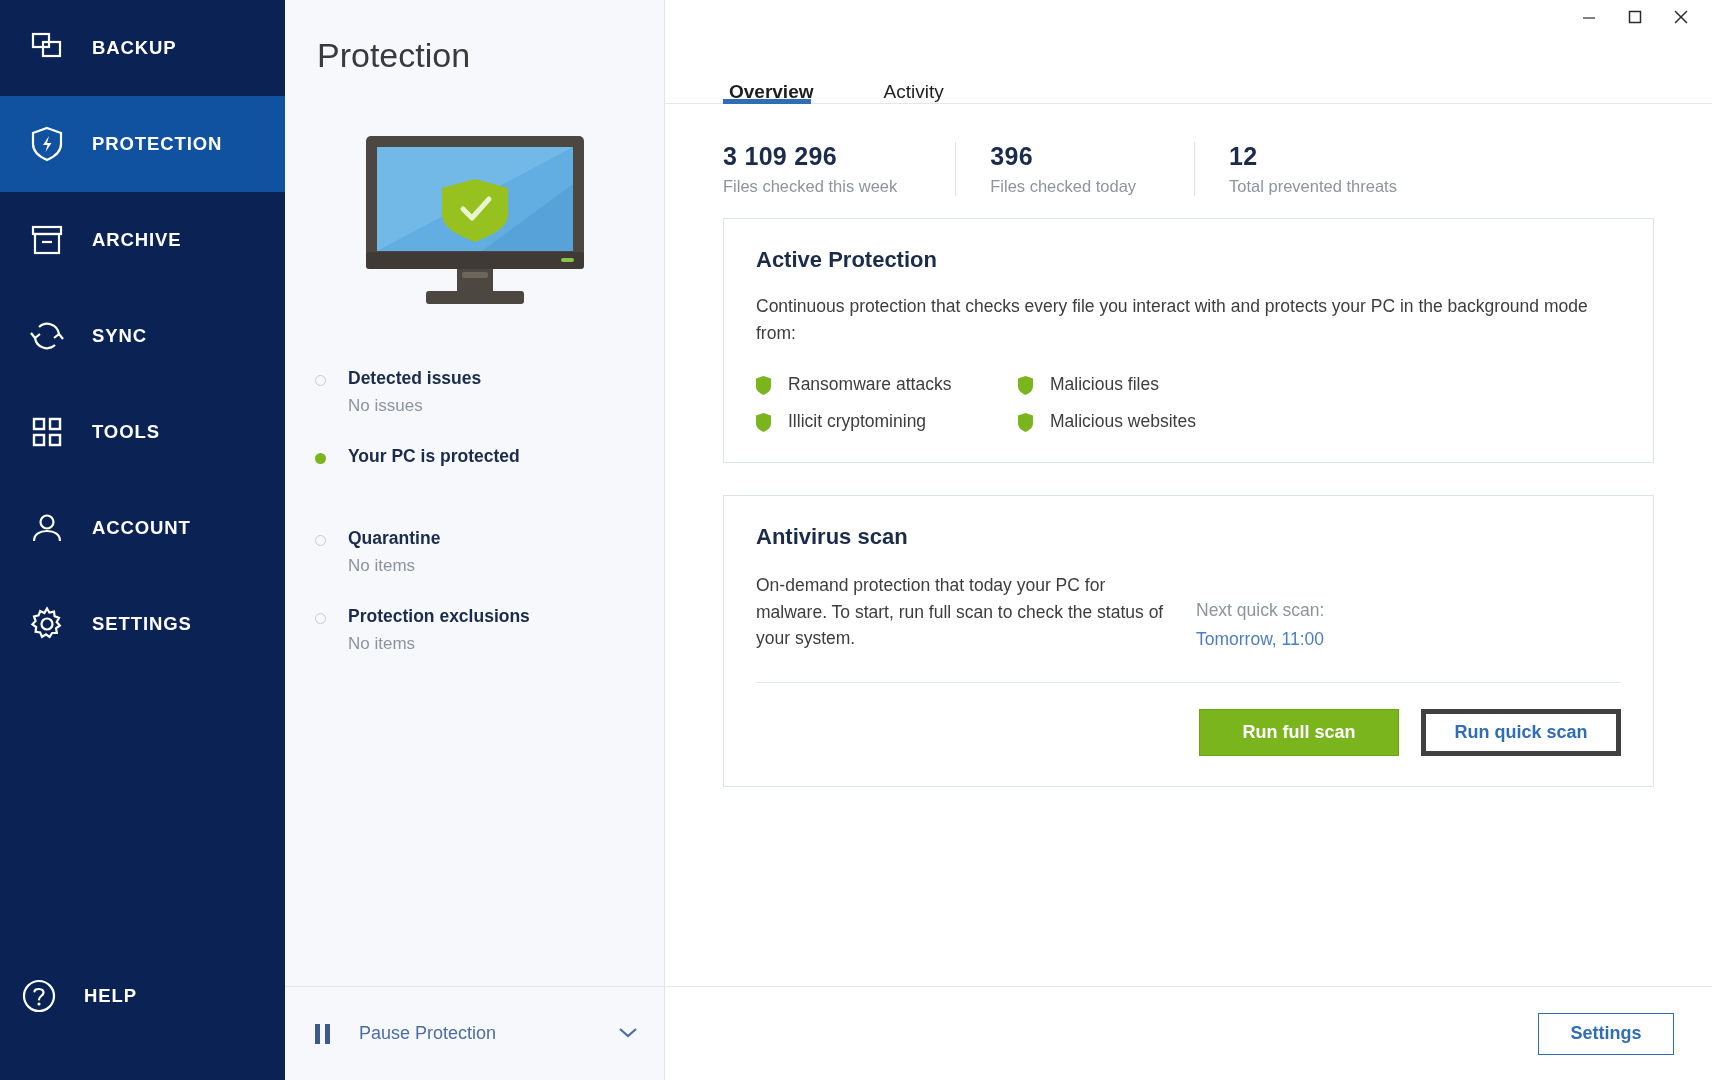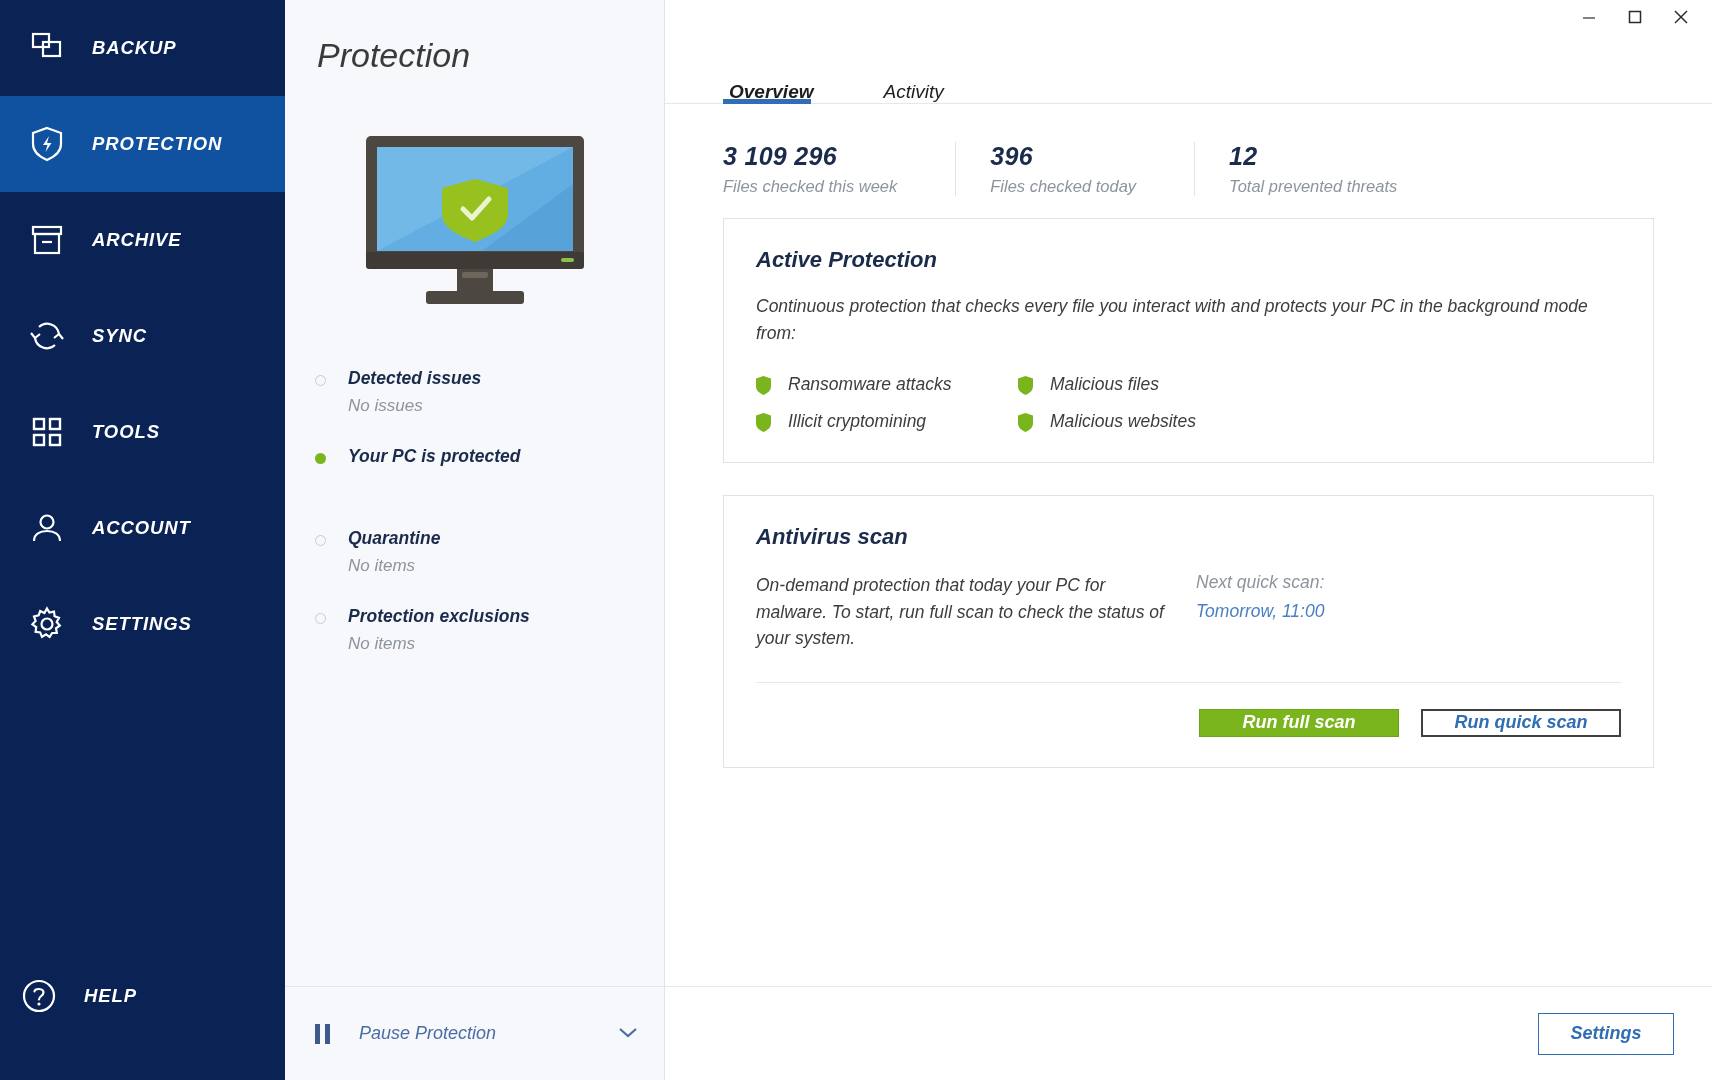--- a/index.html
+++ b/index.html
@@ -7,21 +7,20 @@
     width: 1712px; height: 1080px;
     font-family: "Liberation Sans", sans-serif;
     background: #ffffff;
     overflow: hidden;
   }
   .app {
     position: relative;
     width: 1712px; height: 1080px;
     display: flex;
     background: #22c55e;
-    font-style: italic;
   }
 
   
   .sidebar {
     width: 285px;
     flex: 0 0 285px;
     background: #0a2354;
     display: flex;
     flex-direction: column;
     position: relative;
@@ -177,41 +176,41 @@
   }
   .feature { display: flex; align-items: flex-end; }
   .feature span { margin-left: 17px; font-size: 17.5px; color: #3d3d3d; }
 
   .scan-body { display: flex; margin-top: 22px; }
   .scan-desc {
     font-size: 17.5px; color: #3d3d3d; line-height: 1.52;
     width: 420px; flex: 0 0 420px;
   }
   .scan-next { margin-left: 20px; }
-  .scan-next-lbl { font-size: 17.5px; color: #8d949e; }
+  .scan-next-lbl { font-size: 17.5px; color: #8d949e; margin-top: 28px; }
   .scan-next-val { font-size: 17.5px; color: #4b7fc4; margin-top: 8px; cursor: pointer; }
   .card-divider { border-top: 1px solid #e4e9ef; margin-top: 30px; }
   .scan-actions {
     display: flex; justify-content: flex-end; gap: 22px;
     margin-top: 26px;
   }
   .btn {
     font-size: 18px; font-weight: bold;
-    padding: 0 28px; height: 28px;
+    padding: 0 28px; height: 47px;
     display: flex; align-items: center; justify-content: center;
     cursor: pointer;
   }
   .btn-green {
     background: #7ab51d; color: #ffffff;
     border: 1px solid #6ba414;
     min-width: 200px;
   }
   .btn-outline {
     background: #ffffff; color: #2f6db5;
-    border: 2px solid #404040;
+    border: 5px solid #404040;
     min-width: 200px;
   }
   .main-spacer { flex: 1 1 auto; }
   .main-footer {
     border-top: 1px solid #e4e8ed;
     height: 94px;
     display: flex; align-items: center; justify-content: flex-end;
     padding-right: 38px;
   }
   .btn-settings {

